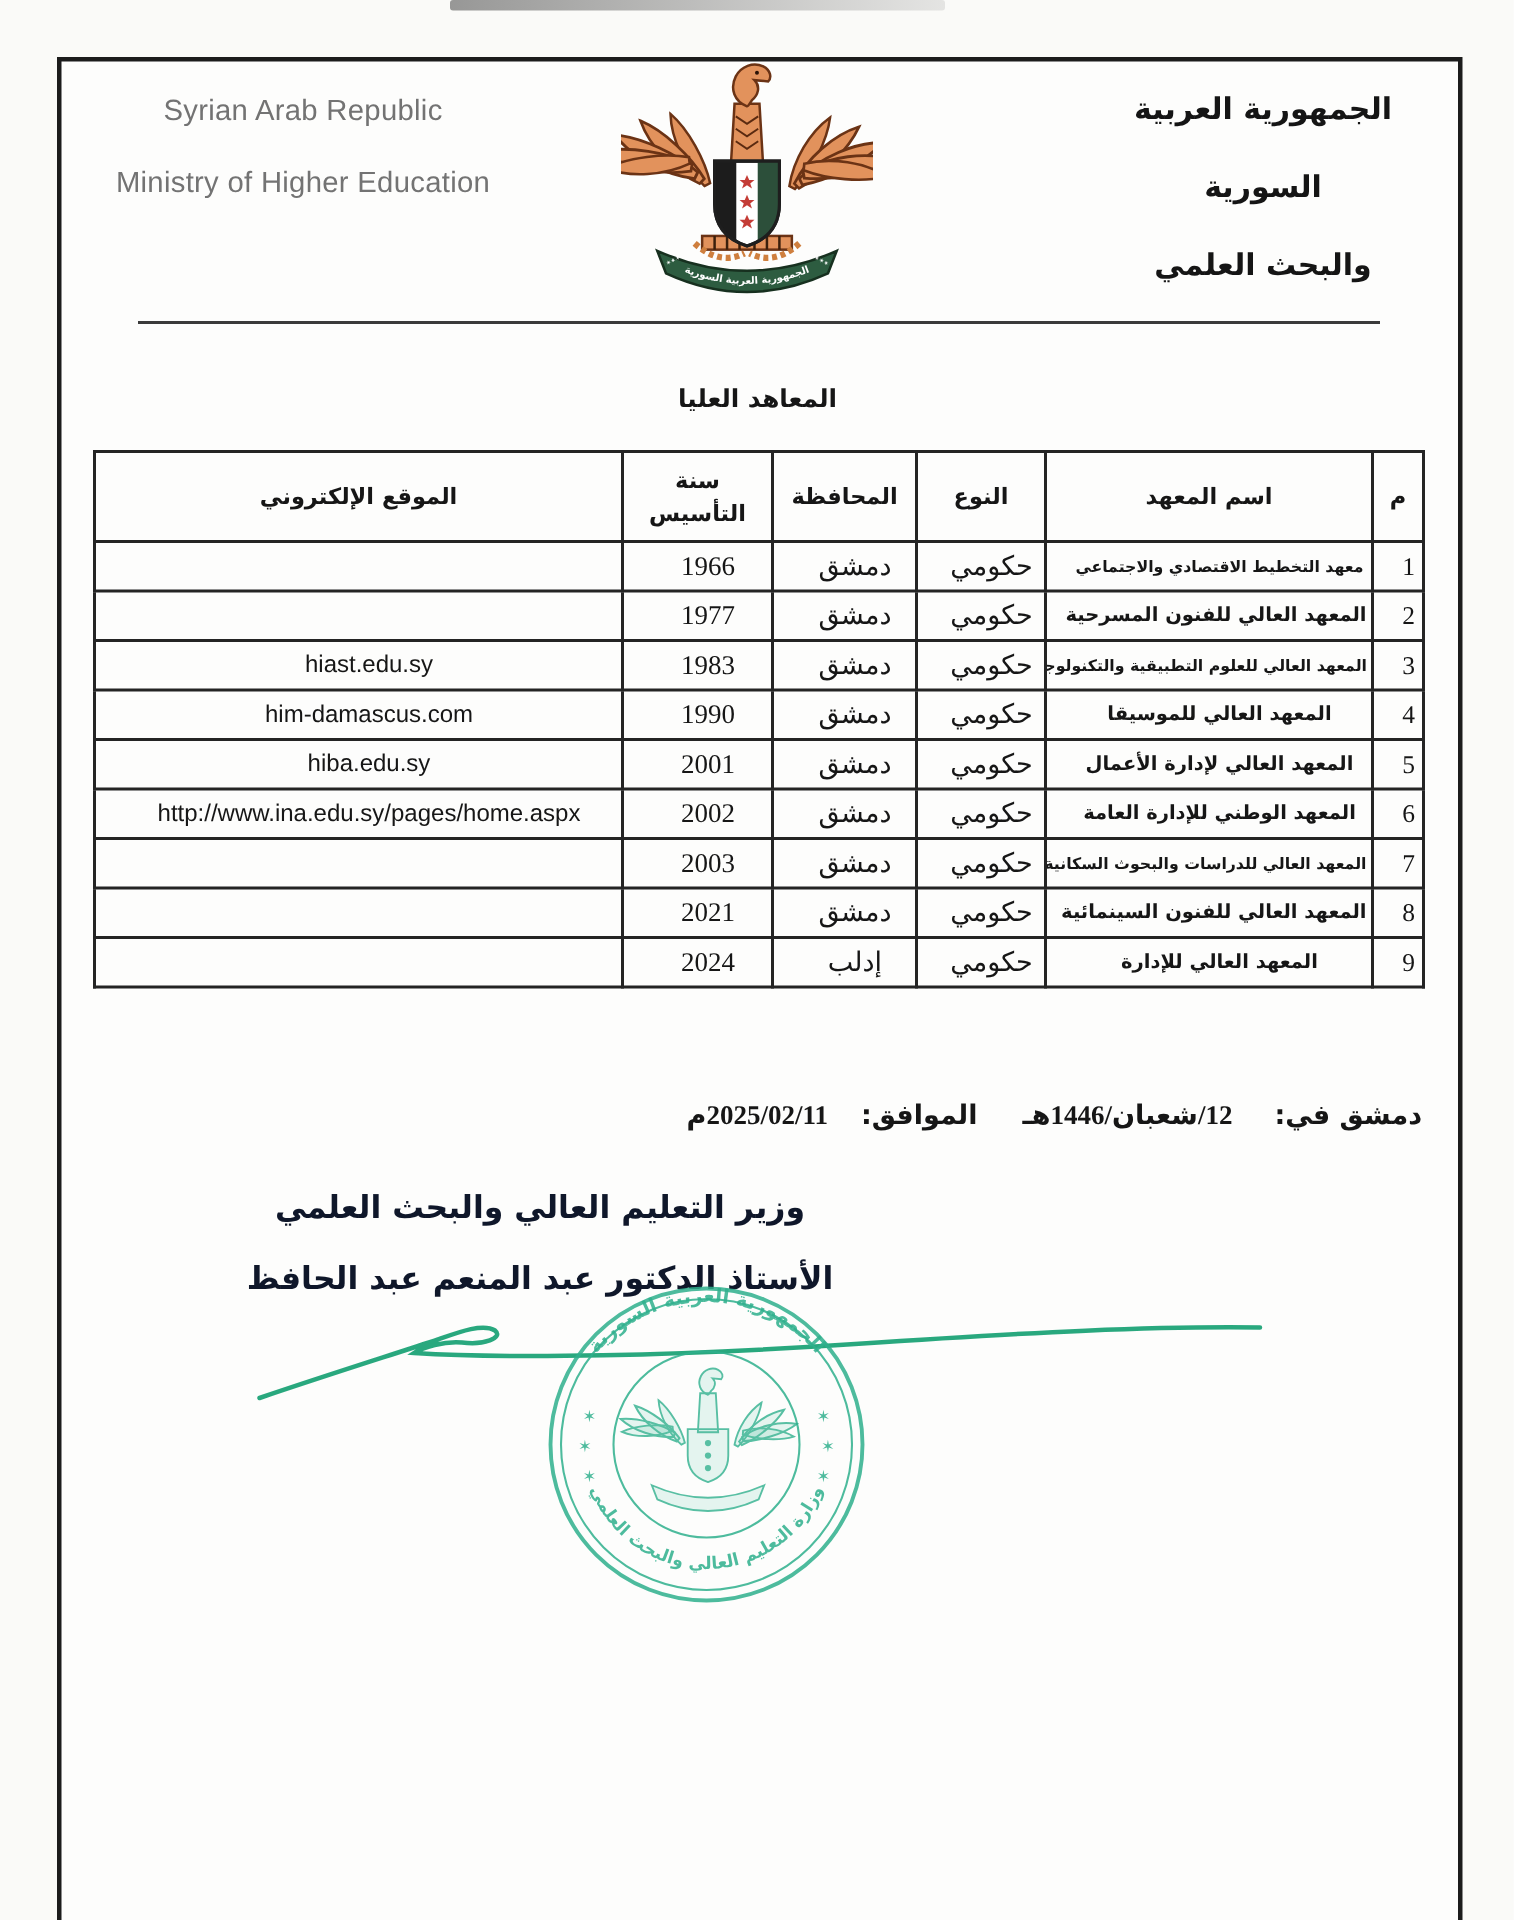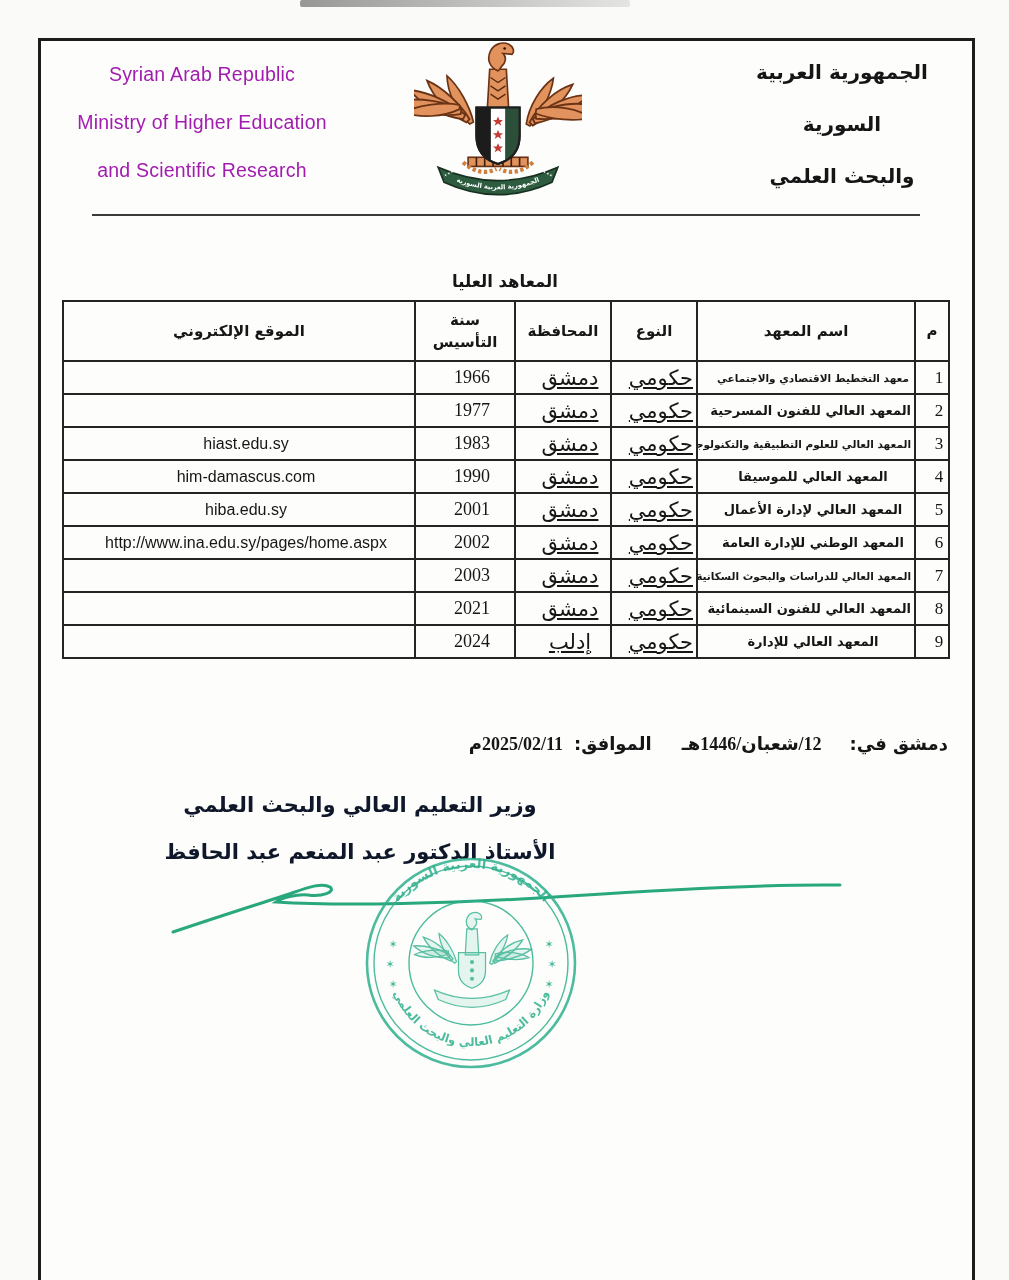--- a/index.html
+++ b/index.html
@@ -22,63 +22,63 @@
 
   
   .page-frame{
     left:38px;top:38px;width:931px;height:1360px;
     border:3px solid #1c1c1c;background:#fdfdfc;
   }
 
   
   .hdr-en{
     left:48px;top:50px;width:308px;text-align:center;
-    font-size:19.5px;line-height:48px;color:#a21caf;letter-spacing:.2px;
+    font-size:19.5px;line-height:48px;color:#737373;letter-spacing:.2px;
   }
   .hdr-ar{
     left:716px;top:46px;width:252px;text-align:center;direction:rtl;
     font-size:20px;font-weight:700;line-height:52px;color:#151515;
   }
   .emblem-wrap{left:414px;top:36px;width:168px;height:162px;}
   .hdr-rule{left:92px;top:214px;width:828px;height:2px;background:#3b3b3b;}
 
   
   .doc-title{
-    left:62px;top:272px;width:886px;text-align:center;direction:rtl;
+    left:62px;top:256px;width:886px;text-align:center;direction:rtl;
     font-size:16.5px;font-weight:700;
   }
 
   
   table.inst{
     position:absolute;left:62px;top:300px;width:886px;
     border-collapse:collapse;direction:rtl;table-layout:fixed;
     background:#fdfdfc;
   }
   table.inst th,table.inst td{
     border:2px solid #242424;text-align:center;vertical-align:middle;
     padding:0 3px;overflow:hidden;
   }
   table.inst th{height:58px;font-size:15px;font-weight:700;}
   table.inst td{height:31px;padding-left:17px;}
   th.c-year div{line-height:22px;}
   td.c-num,th.c-num{font-family:"Liberation Serif","DejaVu Sans",serif;font-size:17px;}
   td.c-name{font-size:13px;font-weight:700;}
   td.c-name div{white-space:nowrap;text-align:center;}
-  td.c-type,td.c-gov{font-size:21px;text-decoration:underline;}
+  td.c-type,td.c-gov{font-size:18px;}
   td.c-year{font-family:"Liberation Serif","DejaVu Sans",serif;font-size:18px;}
   td.c-web{direction:ltr;font-family:"Liberation Sans",sans-serif;font-size:16px;}
 
   
   .date-row{
     left:420px;top:733px;width:528px;direction:rtl;
     display:flex;align-items:baseline;font-size:18px;font-weight:700;
   }
   .date-row .gap-lg{margin-left:28px;}
   .date-row .gap-sm{margin-left:30px;}
-  .date-row .gap-md{margin-left:11px;}
+  .date-row .gap-md{margin-left:22px;}
   .date-row .num{font-weight:700;}
 
   
   .signer{
     left:130px;top:782px;width:460px;text-align:center;direction:rtl;
     font-size:21px;font-weight:700;line-height:47px;color:#0f172a;
   }
 
   .sig-svg{left:150px;top:858px;width:700px;height:100px;}
   .stamp-svg{left:360px;top:852px;width:222px;height:222px;}
@@ -86,21 +86,20 @@
 </head>
 <body>
 
 <div class="abs scan-smudge"></div>
 
 <div class="abs page-frame"></div>
 
 <div class="abs hdr-en en">
   <div>Syrian Arab Republic</div>
   <div>Ministry of Higher Education</div>
-  <div>and Scientific Research</div>
 </div>
 
 <div class="abs emblem-wrap">
   <svg width="168" height="162" viewBox="0 0 200 195">
     <defs>
       <path id="fe" d="M0,0 C-7,-20 -6,-46 3,-64 C10,-46 10,-18 5,0 Z"></path>
       <clipPath id="shieldClip">
         <path d="M74,86 h52 v34 q0,26 -26,34 q-26,-8 -26,-34 Z"></path>
       </clipPath>
       <path id="bannerPath" d="M40,171 Q100,198 160,171"></path>

